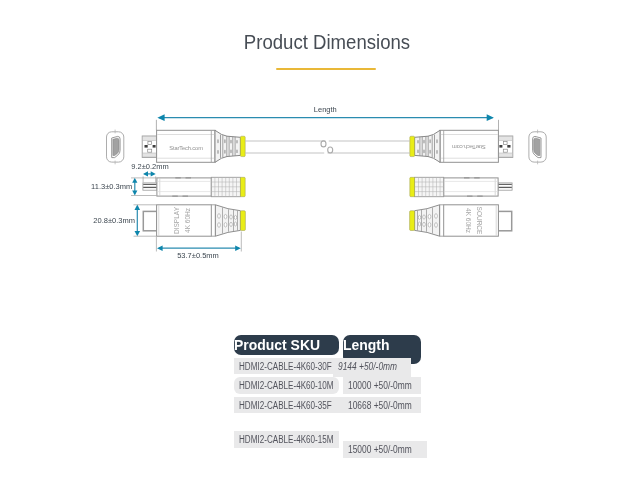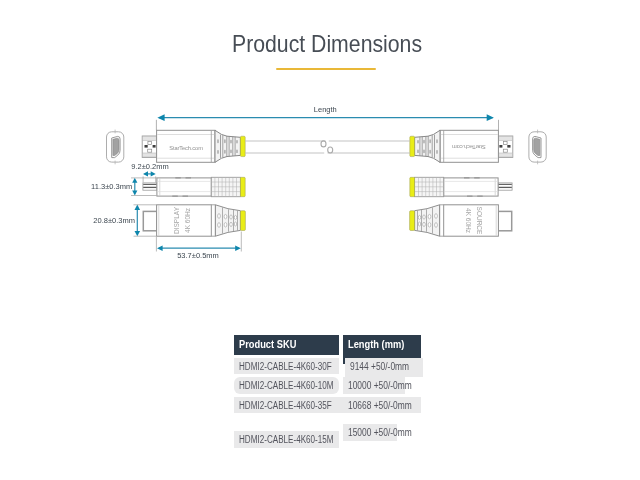--- a/index.html
+++ b/index.html
@@ -1,26 +1,26 @@
 <!DOCTYPE html>
 <html><head>
 <meta charset="utf-8">
 <style>
   html,body{margin:0;padding:0;}
   body{width:640px;height:480px;background:#fff;position:relative;overflow:hidden;
        font-family:"Liberation Sans", sans-serif;}
   #title{position:absolute;left:326.5px;top:30px;transform:translateX(-50%);
-         font-size:24px;color:#474d55;white-space:nowrap;}
+         font-size:21px;color:#474d55;white-space:nowrap;}
   #title span{display:inline-block;transform:scaleX(0.885);transform-origin:50% 50%;}
   #yline{position:absolute;left:276px;top:67.6px;width:100px;height:2.4px;
          background:#e9b838;border-radius:2px;}
   
   .cell{position:absolute;box-sizing:border-box;}
-  .hdr{background:#2d3c4b;color:#ffffff;font-size:10px;font-weight:bold;
-       line-height:20px;padding-left:5px;}
+  .hdr{background:#2d3c4b;color:#ffffff;font-size:15px;font-weight:bold;
+       line-height:20px;border-radius:7px;}
   .row{background:#e9e9ea;color:#53545d;font-size:10px;line-height:17px;
        padding-left:5px;white-space:nowrap;}
   .hdr span{display:inline-block;transform:scaleX(0.93);transform-origin:0 50%;}
   .row span{display:inline-block;transform:scaleX(0.81);transform-origin:0 50%;}
   .row span.ln{transform:scaleX(0.84);}
 </style>
 </head>
 <body>
 <div id="title"><span>Product Dimensions</span></div>
 <div id="yline"></div>
@@ -175,22 +175,22 @@
 <text x="178.5" y="220.5" font-size="6.5" fill="#a5a5a5" text-anchor="middle" transform="rotate(-90,178.5,220.5)">DISPLAY</text>
 <text x="189.5" y="220.5" font-size="6.5" fill="#a5a5a5" text-anchor="middle" transform="rotate(-90,189.5,220.5)">4K 60Hz</text>
 <text x="476.5" y="220.5" font-size="6.5" fill="#a5a5a5" text-anchor="middle" transform="rotate(90,476.5,220.5)">SOURCE</text>
 <text x="465.5" y="220.5" font-size="6.5" fill="#a5a5a5" text-anchor="middle" transform="rotate(90,465.5,220.5)">4K 60Hz</text>
 </svg>
 
 <div class="cell hdr" style="left:233.5px;top:335px;width:105.7px;height:20.2px;"><span>Product SKU</span></div>
 <div class="cell hdr" style="left:342.6px;top:335px;width:78px;height:29px;"><span>Length (mm)</span></div>
 
 <div class="cell row" style="left:233.5px;top:357.6px;width:105.7px;height:16.8px;"><span>HDMI2-CABLE-4K60-30F</span></div>
-<div class="cell row" style="left:345px;top:357.6px;width:78px;height:19px;"><span class="ln">9144 +50/-0mm</span></div>
+<div class="cell row" style="left:333px;top:357.6px;width:78px;height:19px;font-style:italic;"><span class="ln">9144 +50/-0mm</span></div>
 
 <div class="cell row" style="left:233.5px;top:377.2px;width:105.7px;height:16.8px;border-radius:6px;"><span>HDMI2-CABLE-4K60-10M</span></div>
-<div class="cell row" style="left:342.6px;top:377.2px;width:62px;height:16.8px;"><span class="ln">10000 +50/-0mm</span></div>
+<div class="cell row" style="left:342.6px;top:377.2px;width:78px;height:16.8px;"><span class="ln">10000 +50/-0mm</span></div>
 
 <div class="cell row" style="left:233.5px;top:396.7px;width:121px;height:16.8px;"><span>HDMI2-CABLE-4K60-35F</span></div>
 <div class="cell row" style="left:342.6px;top:396.7px;width:78px;height:16.8px;"><span class="ln">10668 +50/-0mm</span></div>
 
 <div class="cell row" style="left:233.5px;top:416.3px;width:105.7px;height:16.8px;margin-top:15px;"><span>HDMI2-CABLE-4K60-15M</span></div>
-<div class="cell row" style="left:342.6px;top:424px;width:54px;height:16.8px;"><span class="ln">15000 +50/-0mm</span></div>
+<div class="cell row" style="left:342.6px;top:441px;width:84px;height:16.8px;"><span class="ln">15000 +50/-0mm</span></div>
 
 </body></html>

